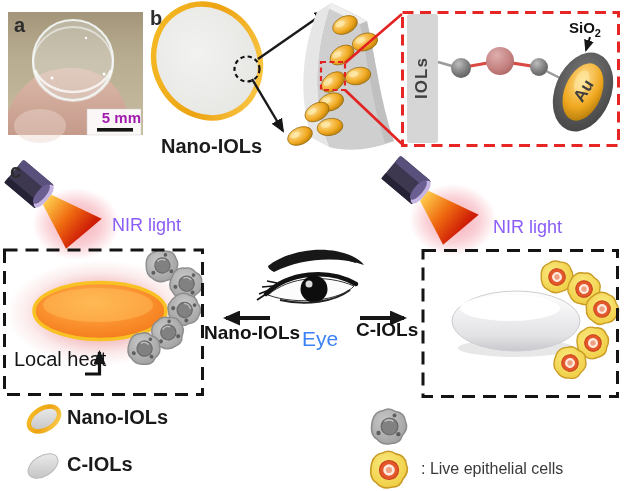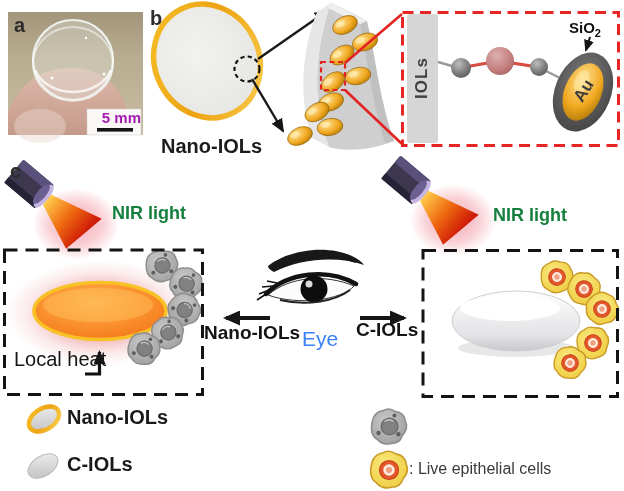--- a/index.html
+++ b/index.html
@@ -15,21 +15,21 @@
   .iols-rot{
     left:363px;top:68px;width:120px;height:20px;text-align:center;
     transform:rotate(-90deg);font-size:17px;font-weight:bold;color:#414141;letter-spacing:1px;
   }
   .osio{left:458px;top:90px;font-size:24px;font-weight:bold;color:#1f1f1f;letter-spacing:0.5px;}
   .osio .si{color:#c0504d;}
   .sio2{left:569px;top:20px;font-size:15px;font-weight:bold;color:#111;}
   .sio2 sub{font-size:11px;}
   .au-rot{left:564px;top:82px;width:40px;text-align:center;transform:rotate(-58deg);
     font-size:17px;font-weight:bold;color:#3d3d3d;}
-  .nir{font-size:18px;font-weight:bold;color:#15803d;}
+  .nir{font-size:18px;font-weight:normal;color:#8b5cf6;margin-top:12px;}
   .heat{font-size:20px;font-weight:normal;color:#151515;}
   .arrow-lab{font-size:19px;font-weight:bold;color:#141414;}
   .eye-lab{font-size:21px;color:#3b82f6;}
   .leg-lens{font-size:20px;font-weight:bold;color:#1a1a1a;}
   .leg-cell{font-size:16px;color:#3a3a3a;}
 </style>
 </head>
 <body>
 
 <div class="canvas">
@@ -299,15 +299,15 @@
   <div class="txt nir" style="left:493px;top:206px;">NIR light</div>
 
   <div class="txt heat" style="left:14px;top:349px;">Local heat</div>
 
   <div class="txt arrow-lab" style="left:204px;top:323px;">Nano-IOLs</div>
   <div class="txt arrow-lab" style="left:356px;top:320px;">C-IOLs</div>
   <div class="txt eye-lab" style="left:302px;top:328px;">Eye</div>
 
   <div class="txt leg-lens" style="left:67px;top:407px;">Nano-IOLs</div>
   <div class="txt leg-lens" style="left:67px;top:454px;">C-IOLs</div>
-  <div class="txt leg-cell" style="left:409px;top:461px;">: Live epithelial cells</div>
+  <div class="txt leg-cell" style="left:409px;top:461px;padding-left:12px;">: Live epithelial cells</div>
 
 </div>
 
 </body></html>

